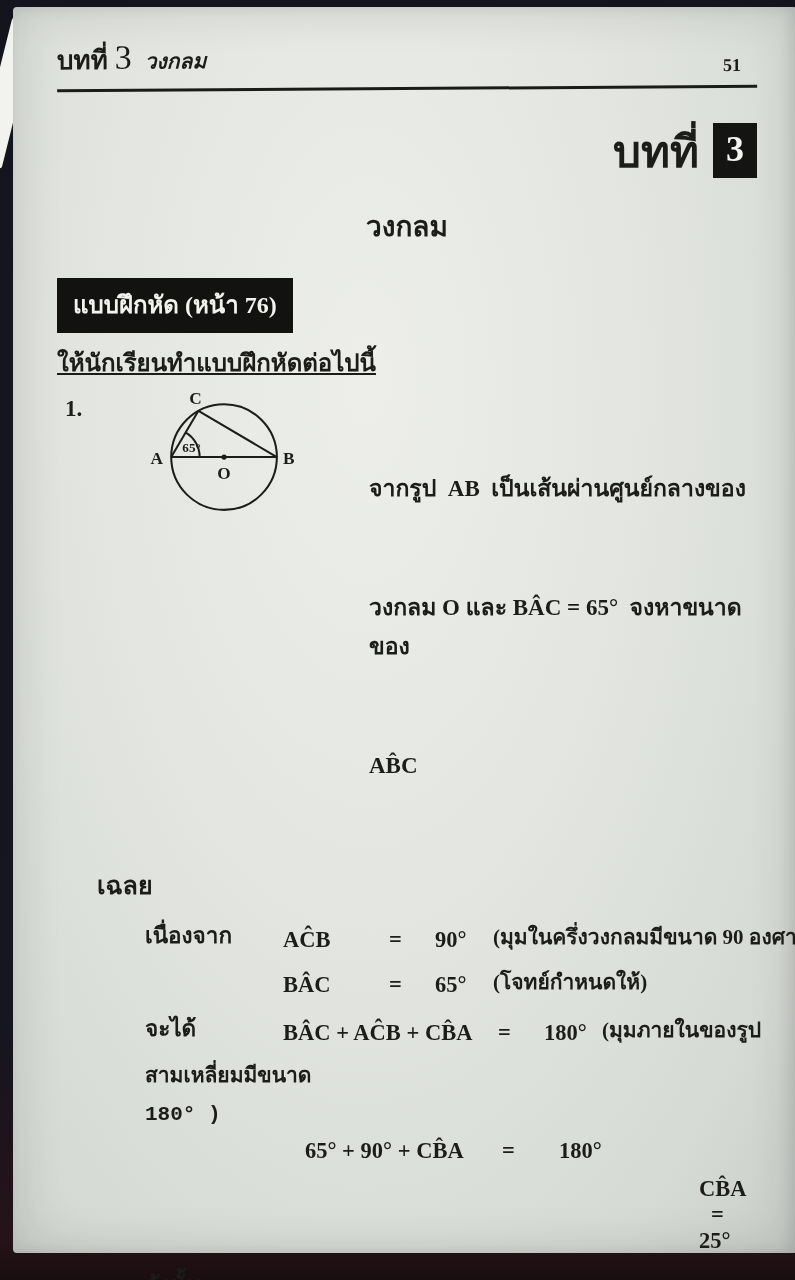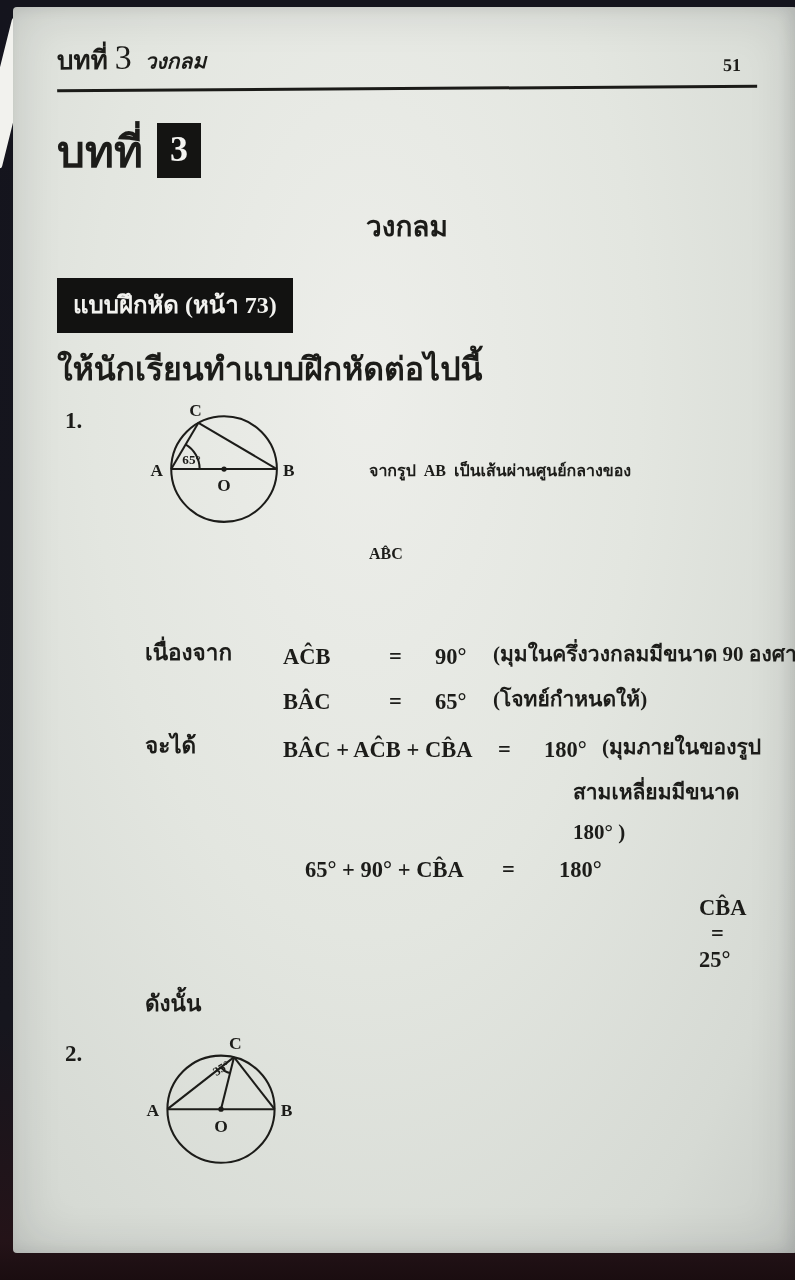--- a/index.html
+++ b/index.html
@@ -11,72 +11,72 @@
   .content{padding:30px 40px 0 44px;}
 
   
   .hdr{display:flex;justify-content:space-between;align-items:flex-end;border-bottom:3px solid #1b1b18;padding-bottom:9px;transform:rotate(-.35deg);}
   .hdr-left{font-size:26px;font-weight:700;}
   .hdr-num{font-size:34px;font-weight:400;margin:0 7px;}
   .hdr-sub{font-style:italic;font-size:21px;font-weight:600;margin-left:6px;}
   .hdr-page{font-size:18px;font-weight:600;padding-right:16px;}
 
   
-  .title{ text-align:left;margin-top:26px;font-size:44px;font-weight:700;}
+  .title{ text-align:right;margin-top:26px;font-size:44px;font-weight:700;}
   .title .chapbox{display:inline-block;background:#141412;color:#f4f4f1;font-size:36px;line-height:1;padding:8px 13px 11px;margin-left:14px;vertical-align:6px;}
   .subtitle{text-align:center;font-size:28px;font-weight:700;margin-top:18px;}
 
   
   .exbox{display:inline-block;background:#121211;color:#f2f2ef;font-size:24px;font-weight:700;padding:7px 16px 9px;margin-top:30px;}
-  .instr{font-size:32px;font-weight:700;margin-top:10px;}
+  .instr{font-size:24px;font-weight:700;margin-top:10px;text-decoration:underline;}
 
   
   .problem{display:flex;margin-top:6px;}
   .p-num{width:36px;flex:none;font-size:23px;font-weight:700;padding:8px 0 0 8px;}
   .p-fig{width:268px;flex:none;padding-top:2px;}
-  .p-text{flex:1;font-size:16px;font-weight:700;line-height:1.72;white-space:pre-wrap;padding-top:2px;}
+  .p-text{flex:1;font-size:23px;font-weight:700;line-height:1.72;white-space:pre-wrap;padding-top:2px;}
   svg .ln{stroke:#1c1c19;stroke-width:2;fill:none;}
   svg text{font-family:"Liberation Serif","DejaVu Serif",serif;font-weight:700;fill:#1c1c19;}
 
   .sol-label{font-size:25px;font-weight:700;margin:0 0 0 40px;}
 
   
   .eqs{margin-left:88px;font-size:22.5px;font-weight:700;}
   .eqrow{display:flex;align-items:flex-end;margin:12px 0;white-space:pre;}
   .pre{width:138px;flex:none;}
   .pre-sm{width:84px;flex:none;}
   .lhs-s{width:106px;flex:none;}
   .lhs-l{width:215px;flex:none;}
   .lhs-m{width:186px;flex:none;}
   .lhs-t{width:58px;flex:none;}
   .eq{width:46px;flex:none;}
   .rhs{width:58px;flex:none;}
   .note{font-size:21px;font-weight:700;}
-  .ml160{margin-left:160px;gap:11px;} .ml290{margin-left:290px;flex-direction:column;} .ml428{margin-left:428px;}
+  .ml160{margin-left:160px;gap:11px;} .ml290{margin-left:290px;flex-direction:column;} .ml428{font-family:Liberation Mono, monospace;}
 </style>
 </head>
 <body>
 
 <div class="photo">
   <div class="corner-sliver"></div>
   <div class="page">
     <div class="content">
 
       <div class="hdr">
         <div class="hdr-left"><span>บทที่</span><span class="hdr-num">3</span><span class="hdr-sub">วงกลม</span></div>
         <div class="hdr-page">51</div>
       </div>
 
       <div class="title">
         <span>บทที่</span><span class="chapbox">3</span>
       </div>
       <div class="subtitle">วงกลม</div>
 
       <div>
-        <span class="exbox">แบบฝึกหัด (หน้า 73)</span>
+        <span class="exbox">แบบฝึกหัด (หน้า 76)</span>
       </div>
       <div class="instr">ให้นักเรียนทำแบบฝึกหัดต่อไปนี้</div>
 
       <div class="problem">
         <div class="p-num">1.</div>
         <div class="p-fig">
           <svg width="240" height="128" viewBox="0 0 230 126">
             <circle class="ln" cx="118" cy="66" r="52"></circle>
             <line class="ln" x1="66" y1="66" x2="170" y2="66"></line>
             <line class="ln" x1="66" y1="66" x2="92.8" y2="20.5"></line>
@@ -85,24 +85,26 @@
             <circle cx="118" cy="66" r="2.6" fill="#1c1c19"></circle>
             <text x="90" y="14" font-size="17" text-anchor="middle">C</text>
             <text x="58" y="73" font-size="17" text-anchor="end">A</text>
             <text x="176" y="73" font-size="17">B</text>
             <text x="118" y="88" font-size="17" text-anchor="middle">O</text>
             <text x="86" y="61" font-size="13" text-anchor="middle">65°</text>
           </svg>
         </div>
         <div class="p-text">
           <div>จากรูป  AB  เป็นเส้นผ่านศูนย์กลางของ</div>
+          <div>วงกลม O และ BÂC = 65°  จงหาขนาดของ</div>
           <div>AB̂C</div>
         </div>
       </div>
 
+      <div class="sol-label">เฉลย</div>
 
       <div class="eqs">
         <div class="eqrow">
           <span class="pre">เนื่องจาก</span><span class="lhs-s">AĈB</span><span class="eq">=</span><span class="rhs">90°</span><span class="note">(มุมในครึ่งวงกลมมีขนาด 90 องศา)</span>
         </div>
         <div class="eqrow">
           <span class="pre"></span><span class="lhs-s">BÂC</span><span class="eq">=</span><span class="rhs">65°</span><span class="note">(โจทย์กำหนดให้)</span>
         </div>
         <div class="eqrow">
           <span class="pre">จะได้</span><span class="lhs-l">BÂC + AĈB + CB̂A</span><span class="eq">=</span><span class="rhs">180°</span><span class="note">(มุมภายในของรูป</span>

